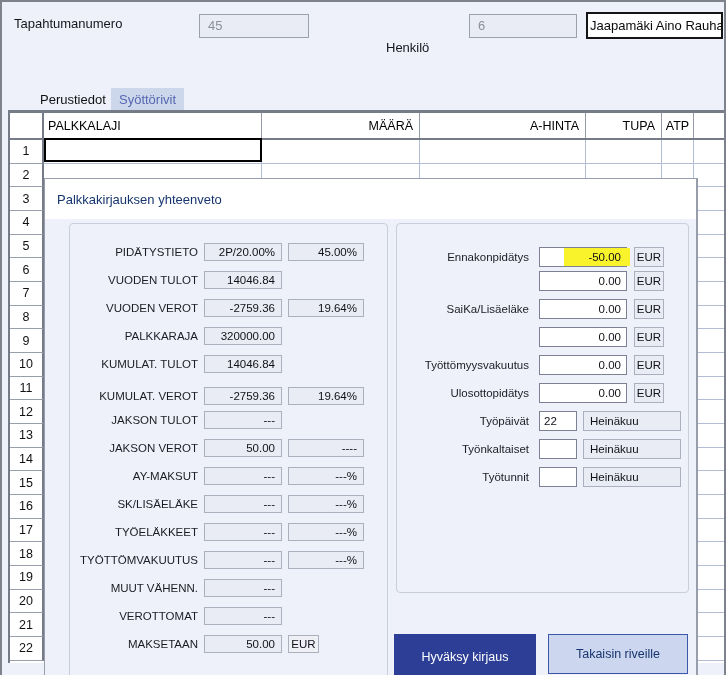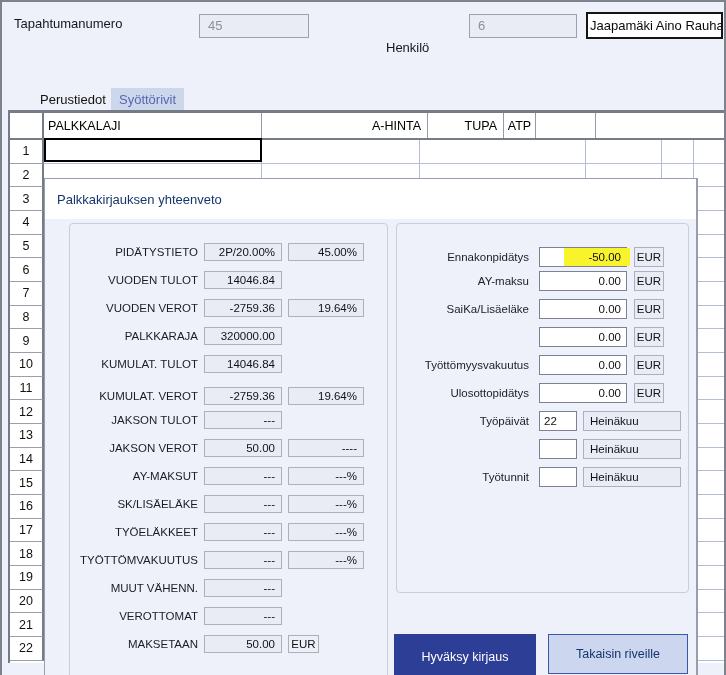--- a/index.html
+++ b/index.html
@@ -105,20 +105,21 @@
 <div class="input-gray" id="fld-person">6</div>
 <div id="fld-name">Jaapamäki Aino Rauha</div>
 
 <div class="tab" id="tab-perustiedot">Perustiedot</div>
 <div class="tab" id="tab-syottorivit">Syöttörivit</div>
 
 <div id="grid">
   <div class="ghead" id="grid-head">
       <div class="hcell first" style="width: 34px; justify-content: center; padding-left: 0px; padding-right: 0px;"></div>
       <div class="hcell" style="width: 218px; justify-content: flex-start; padding-left: 4px; padding-right: 0px;">PALKKALAJI</div>
+      <div class="hcell" style="width: 158px; justify-content: flex-end; padding-left: 0px; padding-right: 6px;">MÄÄRÄ</div>
       <div class="hcell" style="width: 166px; justify-content: flex-end; padding-left: 0px; padding-right: 6px;">A-HINTA</div>
       <div class="hcell" style="width: 76px; justify-content: flex-end; padding-left: 0px; padding-right: 6px;">TUPA</div>
       <div class="hcell" style="width: 32px; justify-content: center; padding-left: 0px; padding-right: 0px;">ATP</div>
       <div class="hcell" style="width: 60px; justify-content: flex-start; padding-left: 4px; padding-right: 0px;"></div>
     </div>
   <div id="grid-body">
       <div class="grow">
         <div class="rownum">1</div>
         <div class="dcell" style="width: 218px;"></div>
         <div class="dcell" style="width: 158px;"></div>
@@ -399,21 +400,20 @@
   <div id="entry-rows">
       <div class="drow" style="top: 68px;">
         <div class="elabel">Ennakonpidätys</div>
         <div class="efield">
           <div class="hl"></div>
           <div class="val">-50.00</div>
         </div>
         <div class="eunit">EUR</div>
       </div>
       <div class="drow" style="top: 92px;">
-        <div class="elabel">AY-maksu</div>
         <div class="efield">
           <div class="val">0.00</div>
         </div>
         <div class="eunit">EUR</div>
       </div>
       <div class="drow" style="top: 120px;">
         <div class="elabel">SaiKa/Lisäeläke</div>
         <div class="efield">
           <div class="val">0.00</div>
         </div>
@@ -438,20 +438,21 @@
           <div class="val">0.00</div>
         </div>
         <div class="eunit">EUR</div>
       </div>
       <div class="drow" style="top: 232px;">
         <div class="elabel">Työpäivät</div>
         <div class="esmall">22</div>
         <div class="emonth">Heinäkuu</div>
       </div>
       <div class="drow" style="top: 260px;">
+        <div class="elabel">Työnkaltaiset</div>
         <div class="esmall"></div>
         <div class="emonth">Heinäkuu</div>
       </div>
       <div class="drow" style="top: 288px;">
         <div class="elabel">Työtunnit</div>
         <div class="esmall"></div>
         <div class="emonth">Heinäkuu</div>
       </div>
     </div>
   <div class="btn" id="btn-accept">Hyväksy kirjaus</div>

